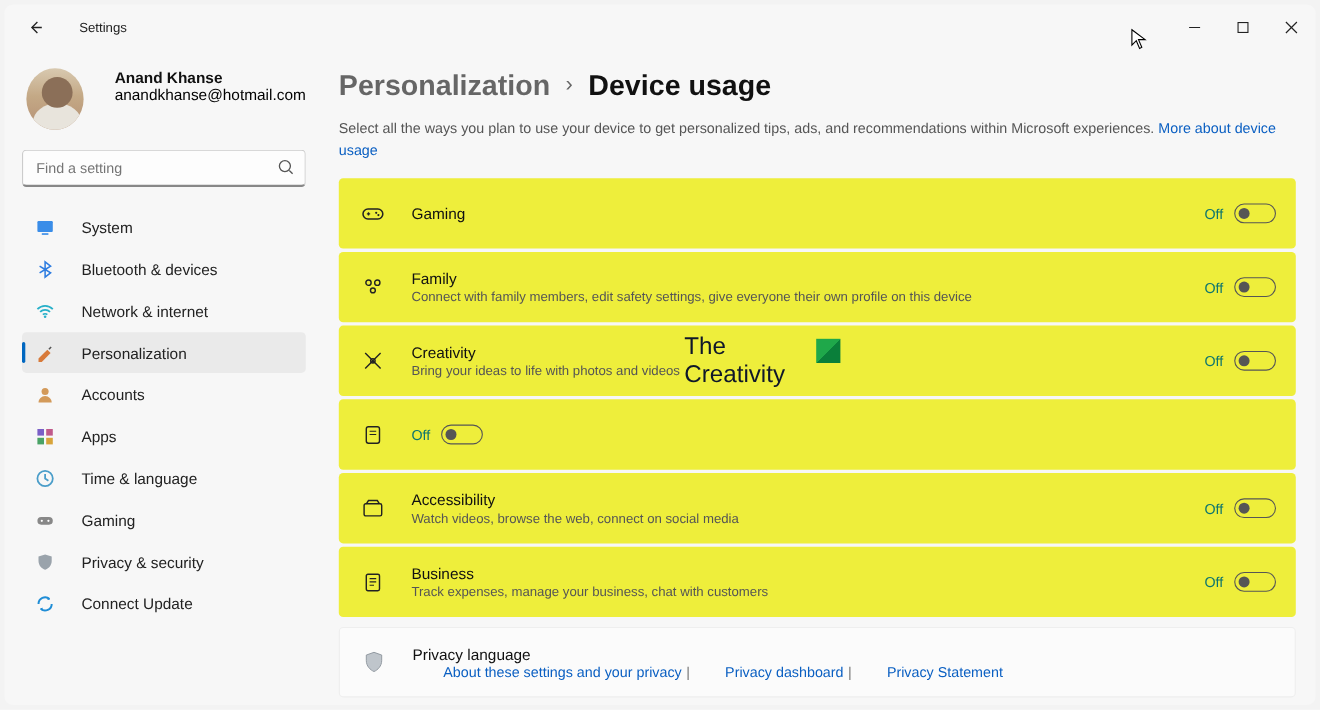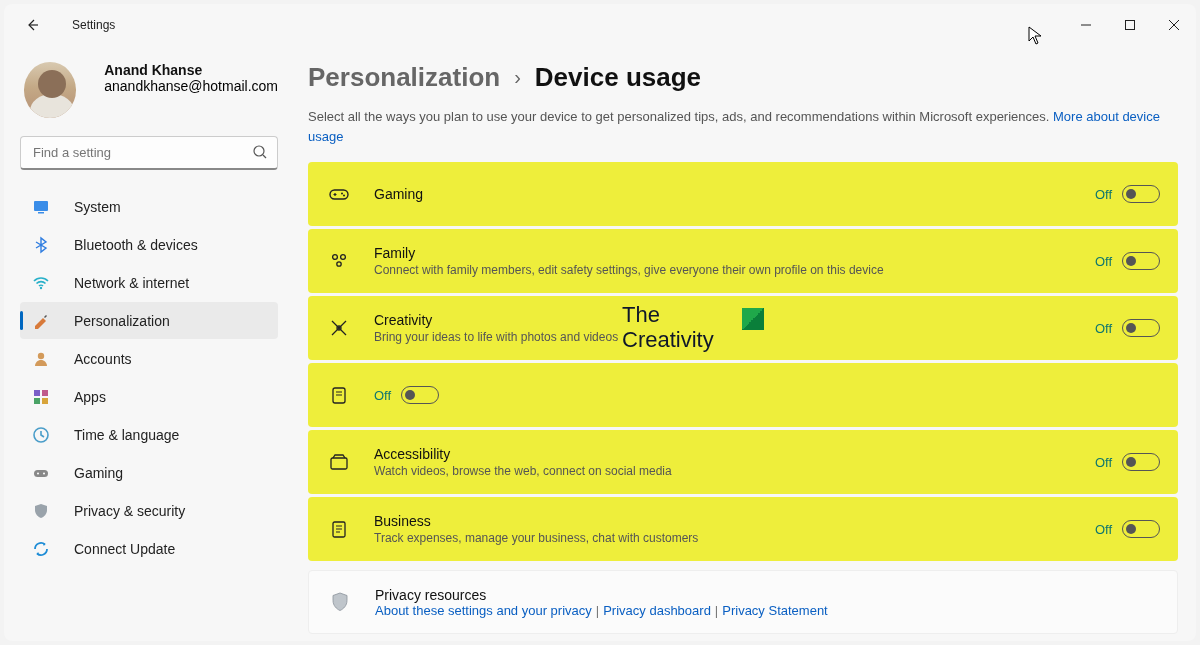--- a/index.html
+++ b/index.html
@@ -47,21 +47,21 @@
   .card-icon { width:26px; height:26px; margin-right:22px; display:flex; align-items:center; justify-content:center; color:#222; }
   .card-text { flex:1; }
   .card-title { font-size:14px; color:#111; }
   .card-desc { font-size:12px; color:#555; margin-top:2px; }
   .toggle-wrap { display:flex; align-items:center; gap:10px; }
   .toggle-label { font-size:13px; color:#0f766e; }
   .toggle { width:38px; height:18px; border:1px solid #555; border-radius:10px; position:relative; cursor:pointer; background:transparent; }
   .toggle::after { content:""; position:absolute; left:3px; top:3px; width:10px; height:10px; border-radius:50%; background:#555; }
 
   .privacy-links { font-size:13px; }
-  .privacy-links a { color:#0a5fc2; text-decoration:none; cursor:pointer; }
+  .privacy-links a { color:#0a5fc2; text-decoration:none; cursor:pointer;margin-left:28px; }
   .privacy-links .sep { color:#777; margin:0 4px; }
 
   .watermark { position:absolute; left:618px; top:298px; font-size:22px; font-weight:400; color:#0f172a; line-height:1.15; pointer-events:none; }
   .watermark .sq { position:absolute; left:120px; top:6px; width:22px; height:22px; background:linear-gradient(135deg,#1fa84a 0%,#1fa84a 50%,#0a7f3a 50%,#0a7f3a 100%); }
 
   .cursor { position:absolute; left:1024px; top:22px; pointer-events:none; }
 </style>
 </head>
 <body>
 
@@ -324,21 +324,21 @@
           </div>
         </div>
 
         <div class="card plain" style="margin-top:6px;">
           <div class="card-icon">
               <svg width="22" height="22" viewBox="0 0 22 22">
                 <path d="M11 2l7 2.5v5c0 5-3.5 8.5-7 10-3.5-1.5-7-5-7-10v-5L11 2z" fill="#bfc5cb" stroke="#8a929a" stroke-width="0.8"></path>
               </svg>
             </div>
           <div class="card-text">
-            <div class="card-title">Privacy resources</div>
+            <div class="card-title">Privacy language</div>
             <div class="privacy-links">
               <a>About these settings and your privacy</a><span class="sep">|</span><a>Privacy dashboard</a><span class="sep">|</span><a>Privacy Statement</a>
             </div>
           </div>
         </div>
       </div>
     </div>
   </div>
 
   <div class="watermark">

